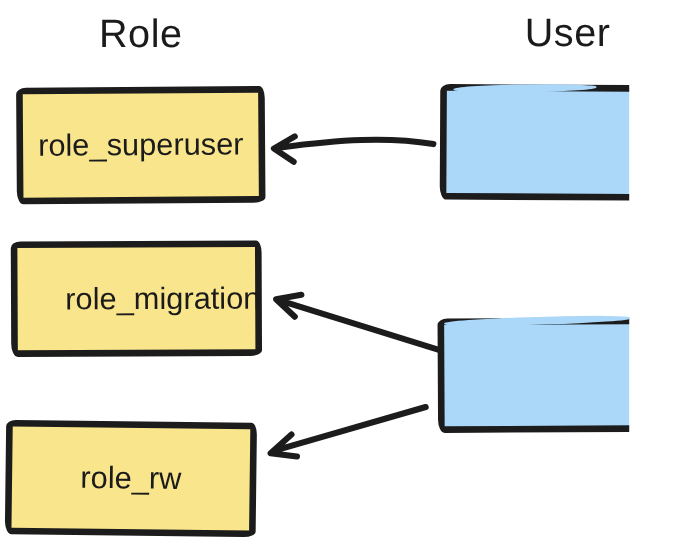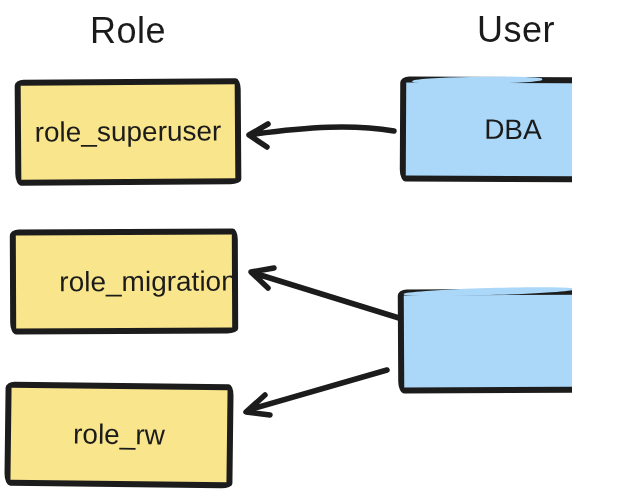--- a/index.html
+++ b/index.html
@@ -38,21 +38,21 @@
     font-size: 28px;
     color: var(--ink, #1b1b1b);
     background: var(--fill, #eee);
     user-select: none;
   }
   
   .node { border-radius: 9px 5px 11px 6px / 6px 11px 5px 12px; }
 
   .node-role_superuser { left: 15px;  top: 79px;  width: 226px; height: 106px; transform: rotate(-0.4deg); }
   .node-dba            { left: 400px; top: 77px;  width: 226px; height: 105px; transform: rotate(0.3deg); }
-  .node-role_migration { left: 10px;  top: 229px; width: 228px; height: 105px; transform: rotate(-0.25deg); padding-left: 48px; }
+  .node-role_migration { left: 10px;  top: 219px; width: 228px; height: 105px; transform: rotate(-0.25deg); padding-left: 48px; }
   .node-role_rw        { left: 5px;   top: 383px; width: 228px; height: 104px; transform: rotate(0.7deg); }
   .node-app            { left: 398px; top: 289px; width: 226px; height: 104px; transform: rotate(-0.3deg); }
 
   
   .fill-peek {
     position: absolute;
     height: 7px;
     background: var(--fill);
     border-radius: 45%;
     pointer-events: none;
@@ -95,20 +95,19 @@
   <div class="node node-role_migration" style="--fill: #f9e58c;">
     <span>role_migration</span>
   </div>
 
   <div class="node node-role_rw" style="--fill: #f9e58c;">
     <span>role_rw</span>
   </div>
 
   <div class="node node-dba" style="--fill: #abd7f8;">
     <span class="fill-peek peek-dba"></span>
-    <span>DBA</span>
   </div>
 
   <div class="node node-app" style="--fill: #abd7f8;">
     <span class="fill-peek peek-app"></span>
   </div>
 
 </div>
 
 </body></html>

